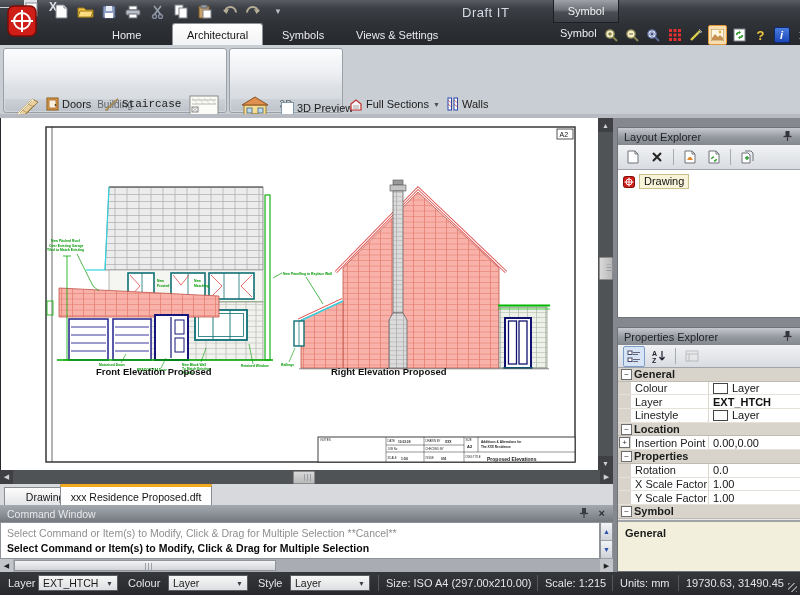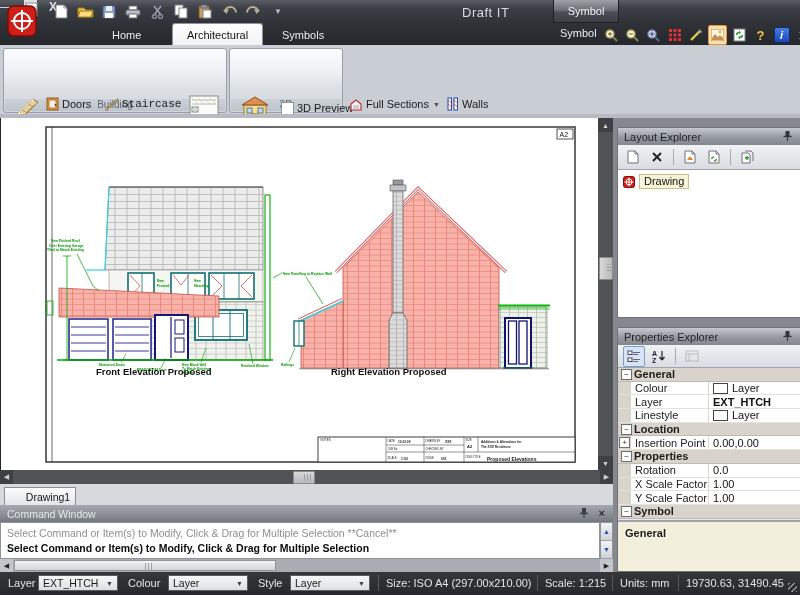--- a/index.html
+++ b/index.html
@@ -195,20 +195,21 @@
     <div class="abs ctxtab">Symbol</div>
     <div class="winbtns">
       <span>—</span>
       <span class="maxglyph"></span>
       <span style="font-weight:bold;">X</span>
     </div>
 
     <div class="abs navtab" style="left:98px;">Home</div>
     <div class="abs navtab active" style="left:172px;">Architectural</div>
     <div class="abs navtab" style="left:268px;">Symbols</div>
+    <div class="abs navtab" style="left:342px;">Views &amp; Settings</div>
     <div class="abs symlabel">Symbol</div>
     <div class="abs miniicons">
       <span class="mico">
           <svg width="15" height="15">
             <circle cx="6" cy="6" r="4.2" fill="#f4efc8" stroke="#8c8650" stroke-width="1.3"></circle>
             <path d="M9 9l4 4" stroke="#8c8650" stroke-width="2"></path>
             <path d="M4 6h4M6 4v4" stroke="#6b6530" stroke-width="1"></path>
           </svg>
         </span>
       <span class="mico">
@@ -662,20 +663,21 @@
   <div class="abs hscroll">
     <div class="sbtn" style="left:0;top:0;width:13px;height:14px;">◀</div>
     <div class="sbtn" style="right:0;top:0;width:13px;height:14px;">▶</div>
     <div class="sthumb sthumb-h" style="left:293px;top:1px;width:20px;height:11px;">
         <div class="grip"></div>
       </div>
   </div>
 
   <div class="abs doctabs">
     <div class="dtab inactive">Drawing1</div>
+    <div class="dtab active">xxx Residence Proposed.dft</div>
   </div>
 
   <div class="abs cmdwin">
     <div class="abs cmdtitle">
       <span>Command Window</span>
       <span class="cmdtools">
         <svg width="10" height="11">
             <rect x="3" y="1" width="4" height="5" fill="#3a3c40"></rect>
             <line x1="1" y1="6.5" x2="9" y2="6.5" stroke="#3a3c40" stroke-width="1.4"></line>
             <line x1="5" y1="7" x2="5" y2="11" stroke="#3a3c40" stroke-width="1.2"></line>

